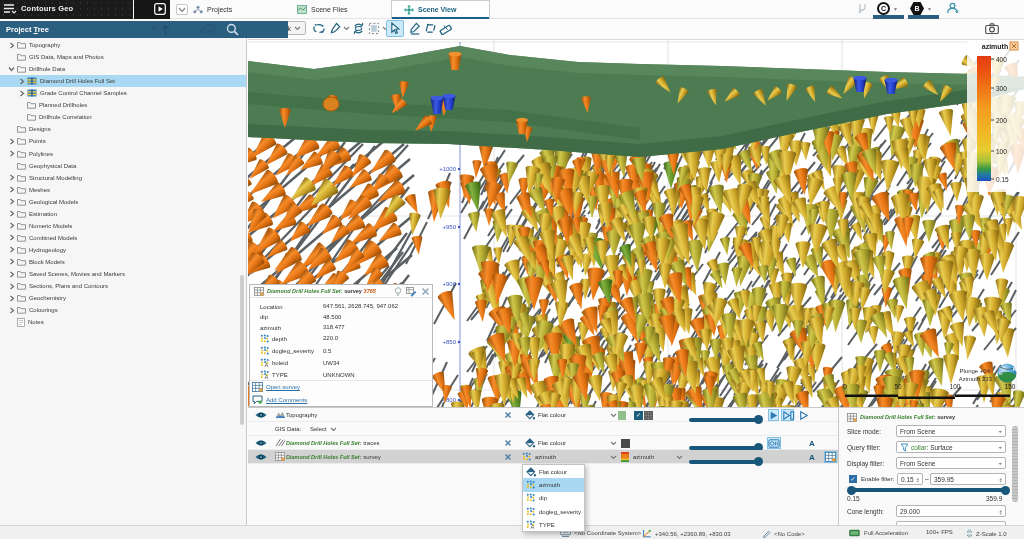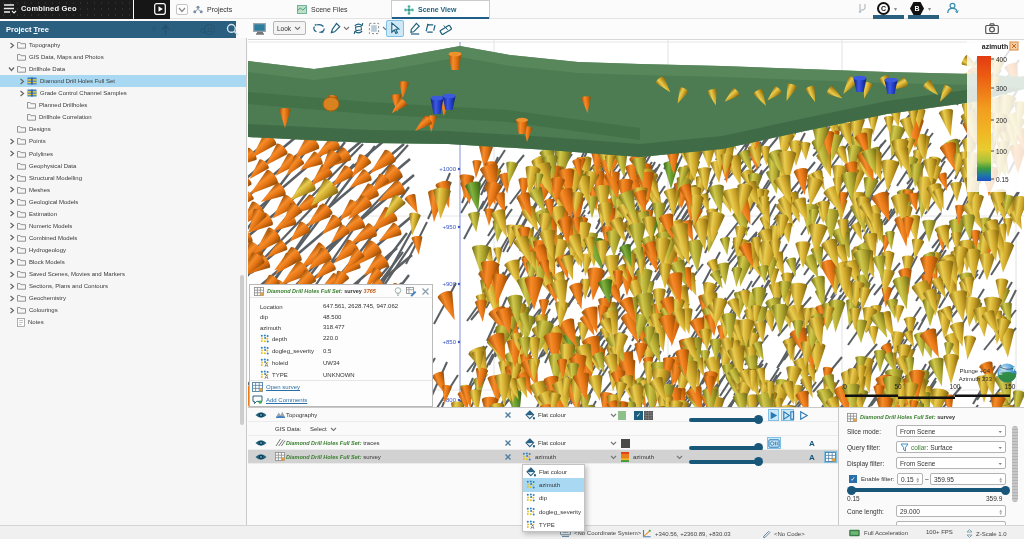--- a/index.html
+++ b/index.html
@@ -7,21 +7,21 @@
 .abs { position:absolute; }
 svg { display:block; }
 #topbar { position:absolute; left:0; top:0; width:1024px; height:19px; background:#fbfbfb; border-bottom:1px solid #e3e3e3; }
 #blackbar { position:absolute; left:0; top:0; width:133px; height:19px; background:#1b1b1b;
   background-image:radial-gradient(#303030 0.7px, transparent 0.8px); background-size:7px 6px; }
 #blackbar2 { position:absolute; left:134px; top:0; width:36px; height:19px; background:#161616; }
 .logo-txt { position:absolute; left:21px; top:4px; color:#f2f2f2; font-size:7.5px; font-weight:bold; letter-spacing:0.2px; }
 .tab { position:absolute; top:0; height:19px; font-size:7px; color:#333; display:flex; align-items:center; gap:4px; z-index:16; }
 #tab-active { position:absolute; left:391px; top:0; width:99px; height:19px; background:#fff; border:1px solid #ccc; border-bottom:none; z-index:15; }
 #tab-active .bar { position:absolute; left:0; bottom:0; width:100%; height:2.5px; background:#1e5f8a; }
-#ptree-head { position:absolute; left:0; top:21px; width:236px; height:17px; background:#2b5f80; z-index:5;
+#ptree-head { position:absolute; left:0; top:21px; width:288px; height:17px; background:#2b5f80; z-index:5;
   background-image:radial-gradient(#39729a 0.6px, transparent 0.7px); background-size:8px 6px; }
 #ptree-head .t { position:absolute; left:6px; top:4px; color:#fff; font-weight:bold; font-size:7.5px; }
 #ptree-head .t u { text-decoration:underline; }
 #lpanel { position:absolute; left:0; top:38px; width:247px; height:487px; background:#f6f6f6; border-right:1px solid #c9c9c9; }
 .trow { position:absolute; left:0; width:246px; height:12px; display:flex; align-items:center; font-size:6px; color:#3a3a3a; white-space:nowrap; }
 .trow.sel { background:#a9d9f2; }
 .tchev { width:9px; display:inline-flex; justify-content:center; }
 .ticon { margin:0 1px 0 1px; display:inline-flex; }
 .tlabel { margin-left:2px; }
 #lscroll { position:absolute; right:2px; top:237px; width:4px; height:150px; background:#cdcdcd; border-radius:2px; }
@@ -62,21 +62,21 @@
 .chev { color:#888; font-size:6px; }
 </style></head>
 <body>
 <div id="app">
   <div id="topbar"></div>
   <div id="blackbar">
     <svg width="14" height="12" viewBox="0 0 14 12" style="position:absolute;left:3px;top:3px">
         <path d="M1,2 h10 M1,5.5 h10 M1,9 h6" stroke="#eee" stroke-width="1.4"></path>
         <path d="M9,8 l2,2 l2,-2" fill="none" stroke="#eee" stroke-width="1.1"></path>
       </svg>
-    <span class="logo-txt">Combined Geo</span>
+    <span class="logo-txt">Contours Geo</span>
   </div>
   <div id="blackbar2">
     <svg width="12" height="12" viewBox="0 0 12 12" style="position:absolute;left:20px;top:3px">
         <rect x="0.7" y="0.7" width="10.6" height="10.6" rx="2" fill="none" stroke="#fff" stroke-width="1.2"></rect>
         <path d="M4.5,3.2 L8.8,6 L4.5,8.8 Z" fill="#fff"></path>
       </svg>
   </div>
   <div class="abs" style="left:176px;top:4px;width:12px;height:11px;border:1px solid #c5c5c5;border-radius:2px;background:#fff;display:flex;align-items:center;justify-content:center">
     <svg width="8" height="6" viewBox="0 0 8 6" style="">
         <path d="M1,1 L4,4.5 L7,1" fill="none" stroke="#888" stroke-width="1.2"></path>

